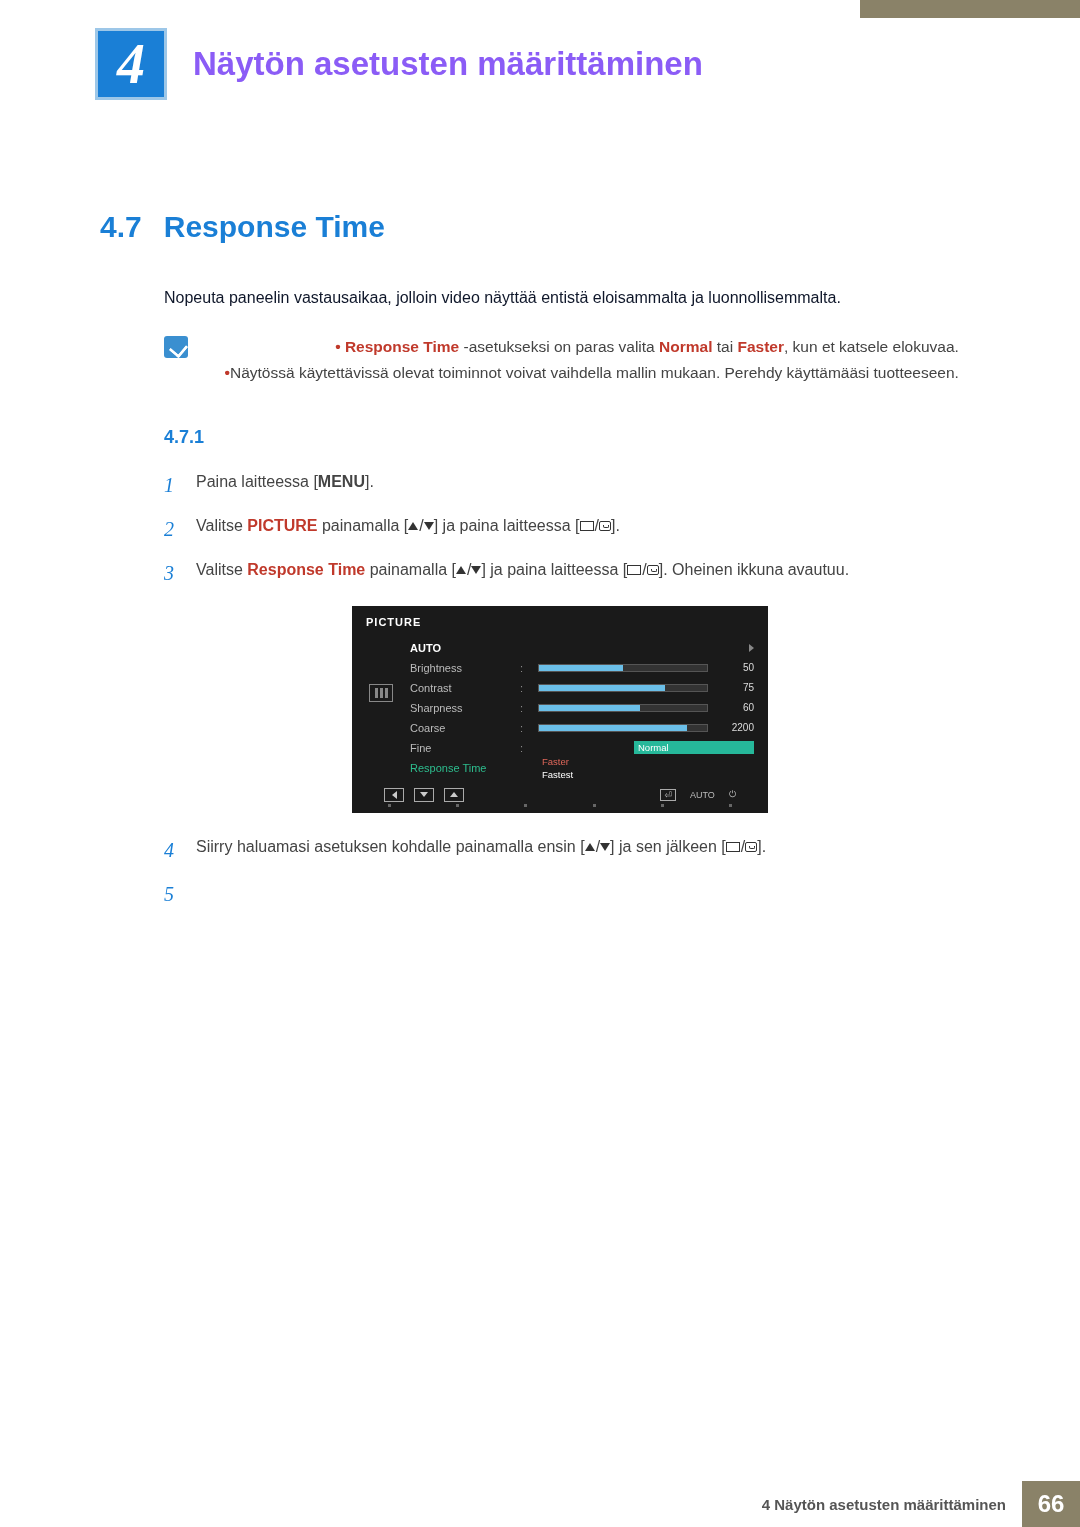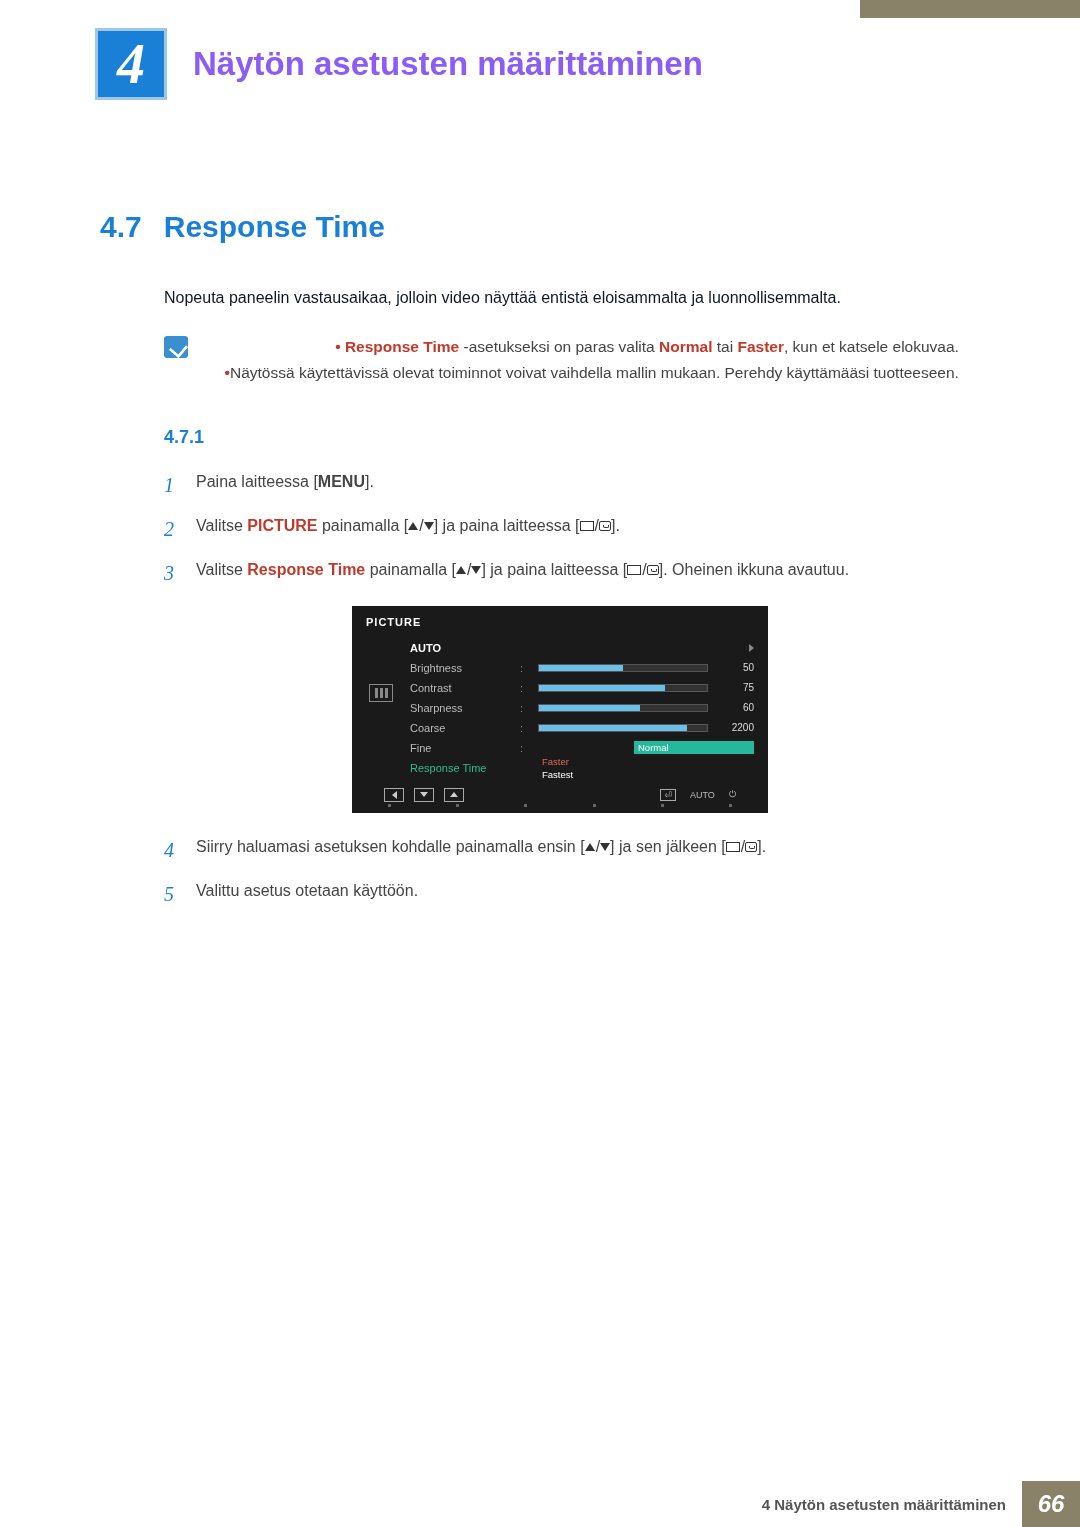--- a/index.html
+++ b/index.html
@@ -287,21 +287,20 @@
   .page-box {
     width: 58px;
     height: 46px;
     background: #8a8268;
     color: #fff;
     font-size: 24px;
     font-weight: bold;
     display: flex;
     align-items: center;
     justify-content: center;
-    font-style: italic;
   }
 </style>
 </head>
 <body>
 
 <div class="top-bar"></div>
 
 <div class="header">
   <div class="chapter-box">
     <span>4</span>
@@ -446,21 +445,20 @@
 
   <ol class="steps">
     <li>
       <span class="step-num">4</span>
       <span>
         <span>Siirry haluamasi asetuksen kohdalle painamalla ensin [</span><span class="glyph-arrows"><span class="tri-up"></span>/<span class="tri-down"></span></span><span>] ja sen jälkeen [</span><span class="glyph-rects"><span class="rect-h"></span>/<span class="rect-v"></span></span><span>].</span>
       </span>
     </li>
     <li>
       <span class="step-num">5</span>
-      <span>Valittu asetus otetaan käyttöön.</span>
     </li>
   </ol>
 
 </div>
 
 <div class="footer">
   <span class="footer-text">4 Näytön asetusten määrittäminen</span>
   <div class="page-box">
     <span>66</span>
   </div>

